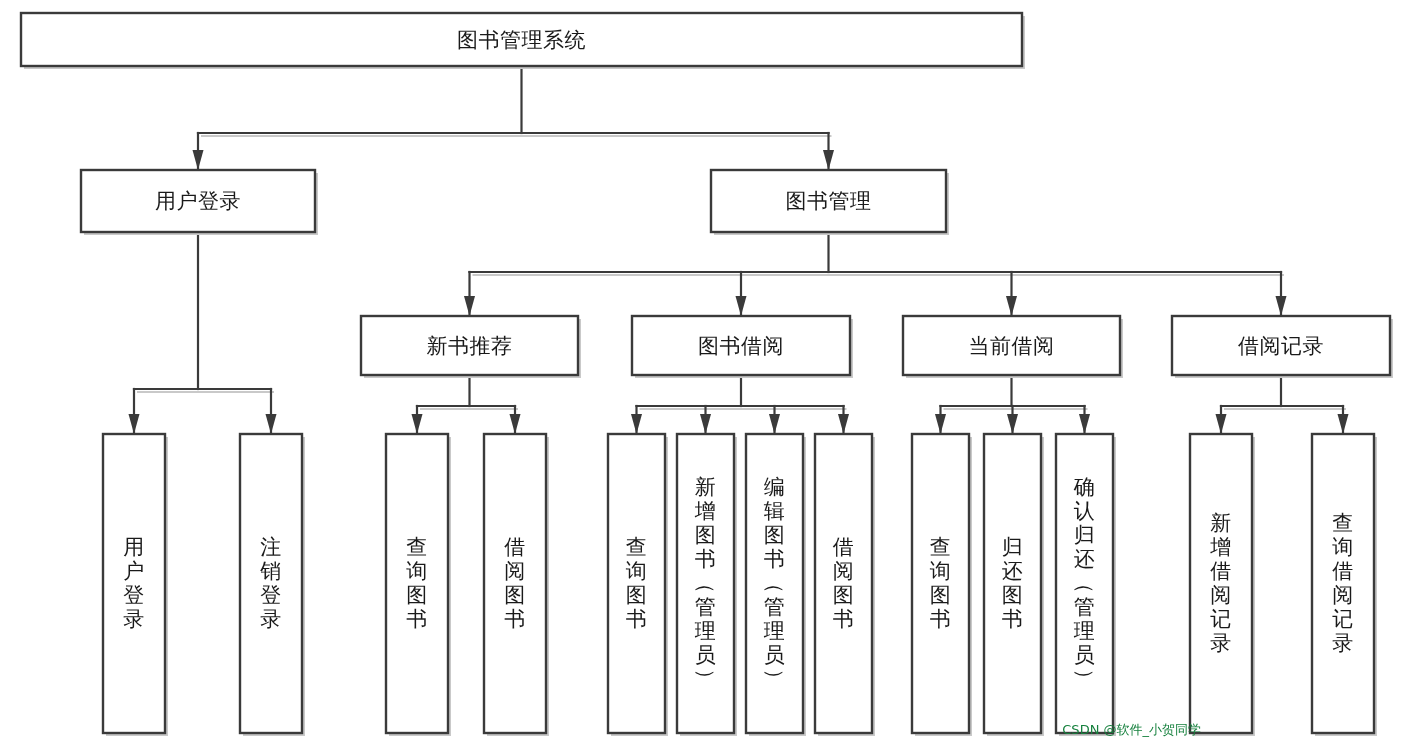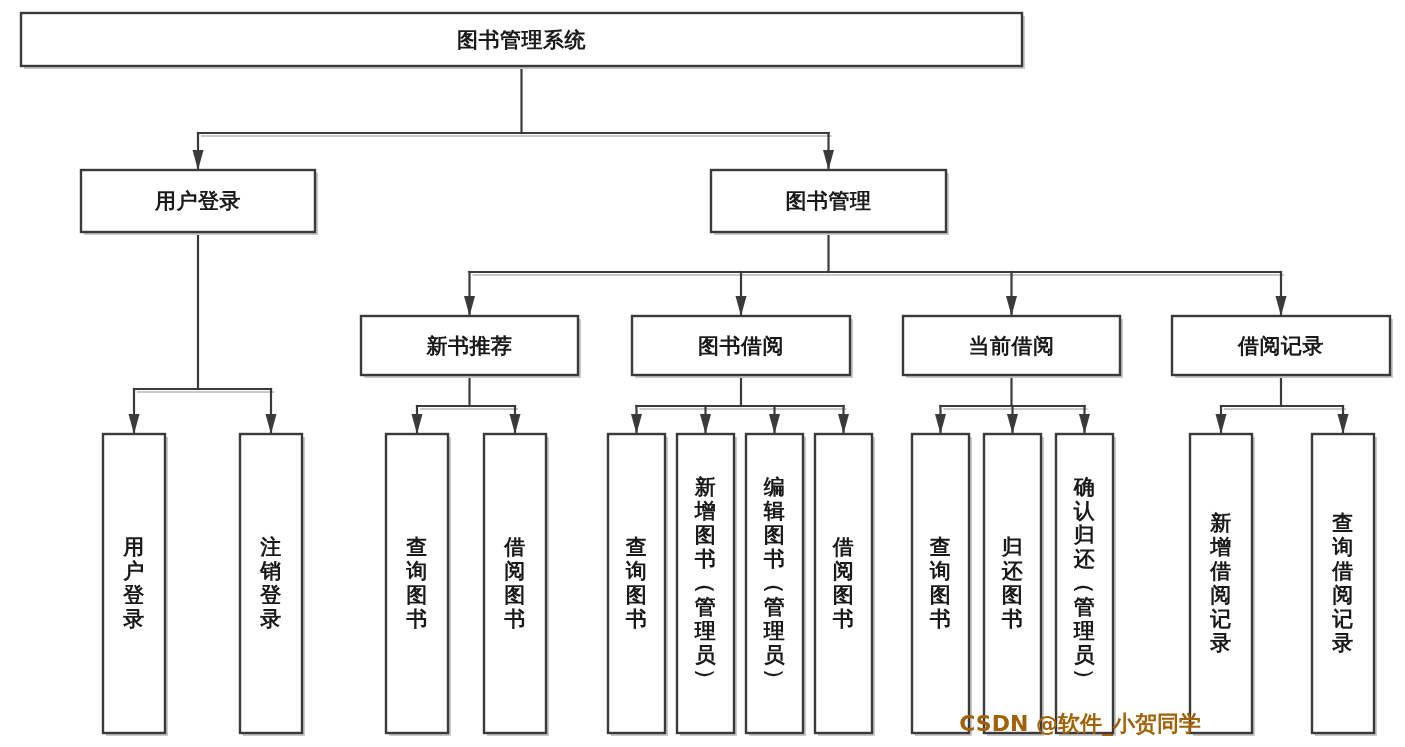--- a/index.html
+++ b/index.html
@@ -12,21 +12,20 @@
     width: 1405px;
     height: 747px;
     font-family: "DejaVu Sans", "Liberation Sans", sans-serif;
     overflow: hidden;
     position: relative;
   }
   #diagram-root {
     position: relative;
     width: 1214px;
     height: 747px;
-    font-weight: bold;
   }
   svg.flow {
     position: absolute;
     left: 0;
     top: 0;
     width: 1405px;
     height: 747px;
     display: block;
   }
   .node-box {
@@ -60,22 +59,22 @@
     font-family: "DejaVu Sans", "Liberation Sans", sans-serif;
     font-size: 21px;
     fill: #1a1a1a;
     letter-spacing: 0.5px;
   }
   .watermark {
     position: absolute;
     right: 13px;
     bottom: 8px;
     font-family: "DejaVu Sans", "Liberation Sans", sans-serif;
-    font-size: 22px;
-    color: #a16207;
+    font-size: 13px;
+    color: #15803d;
     white-space: nowrap;
     user-select: none;
     pointer-events: none;
   }
 </style>
 </head>
 <body>
 
 <div id="diagram-root">
   <svg class="flow" viewBox="0 0 1405 747" xmlns="http://www.w3.org/2000/svg">

